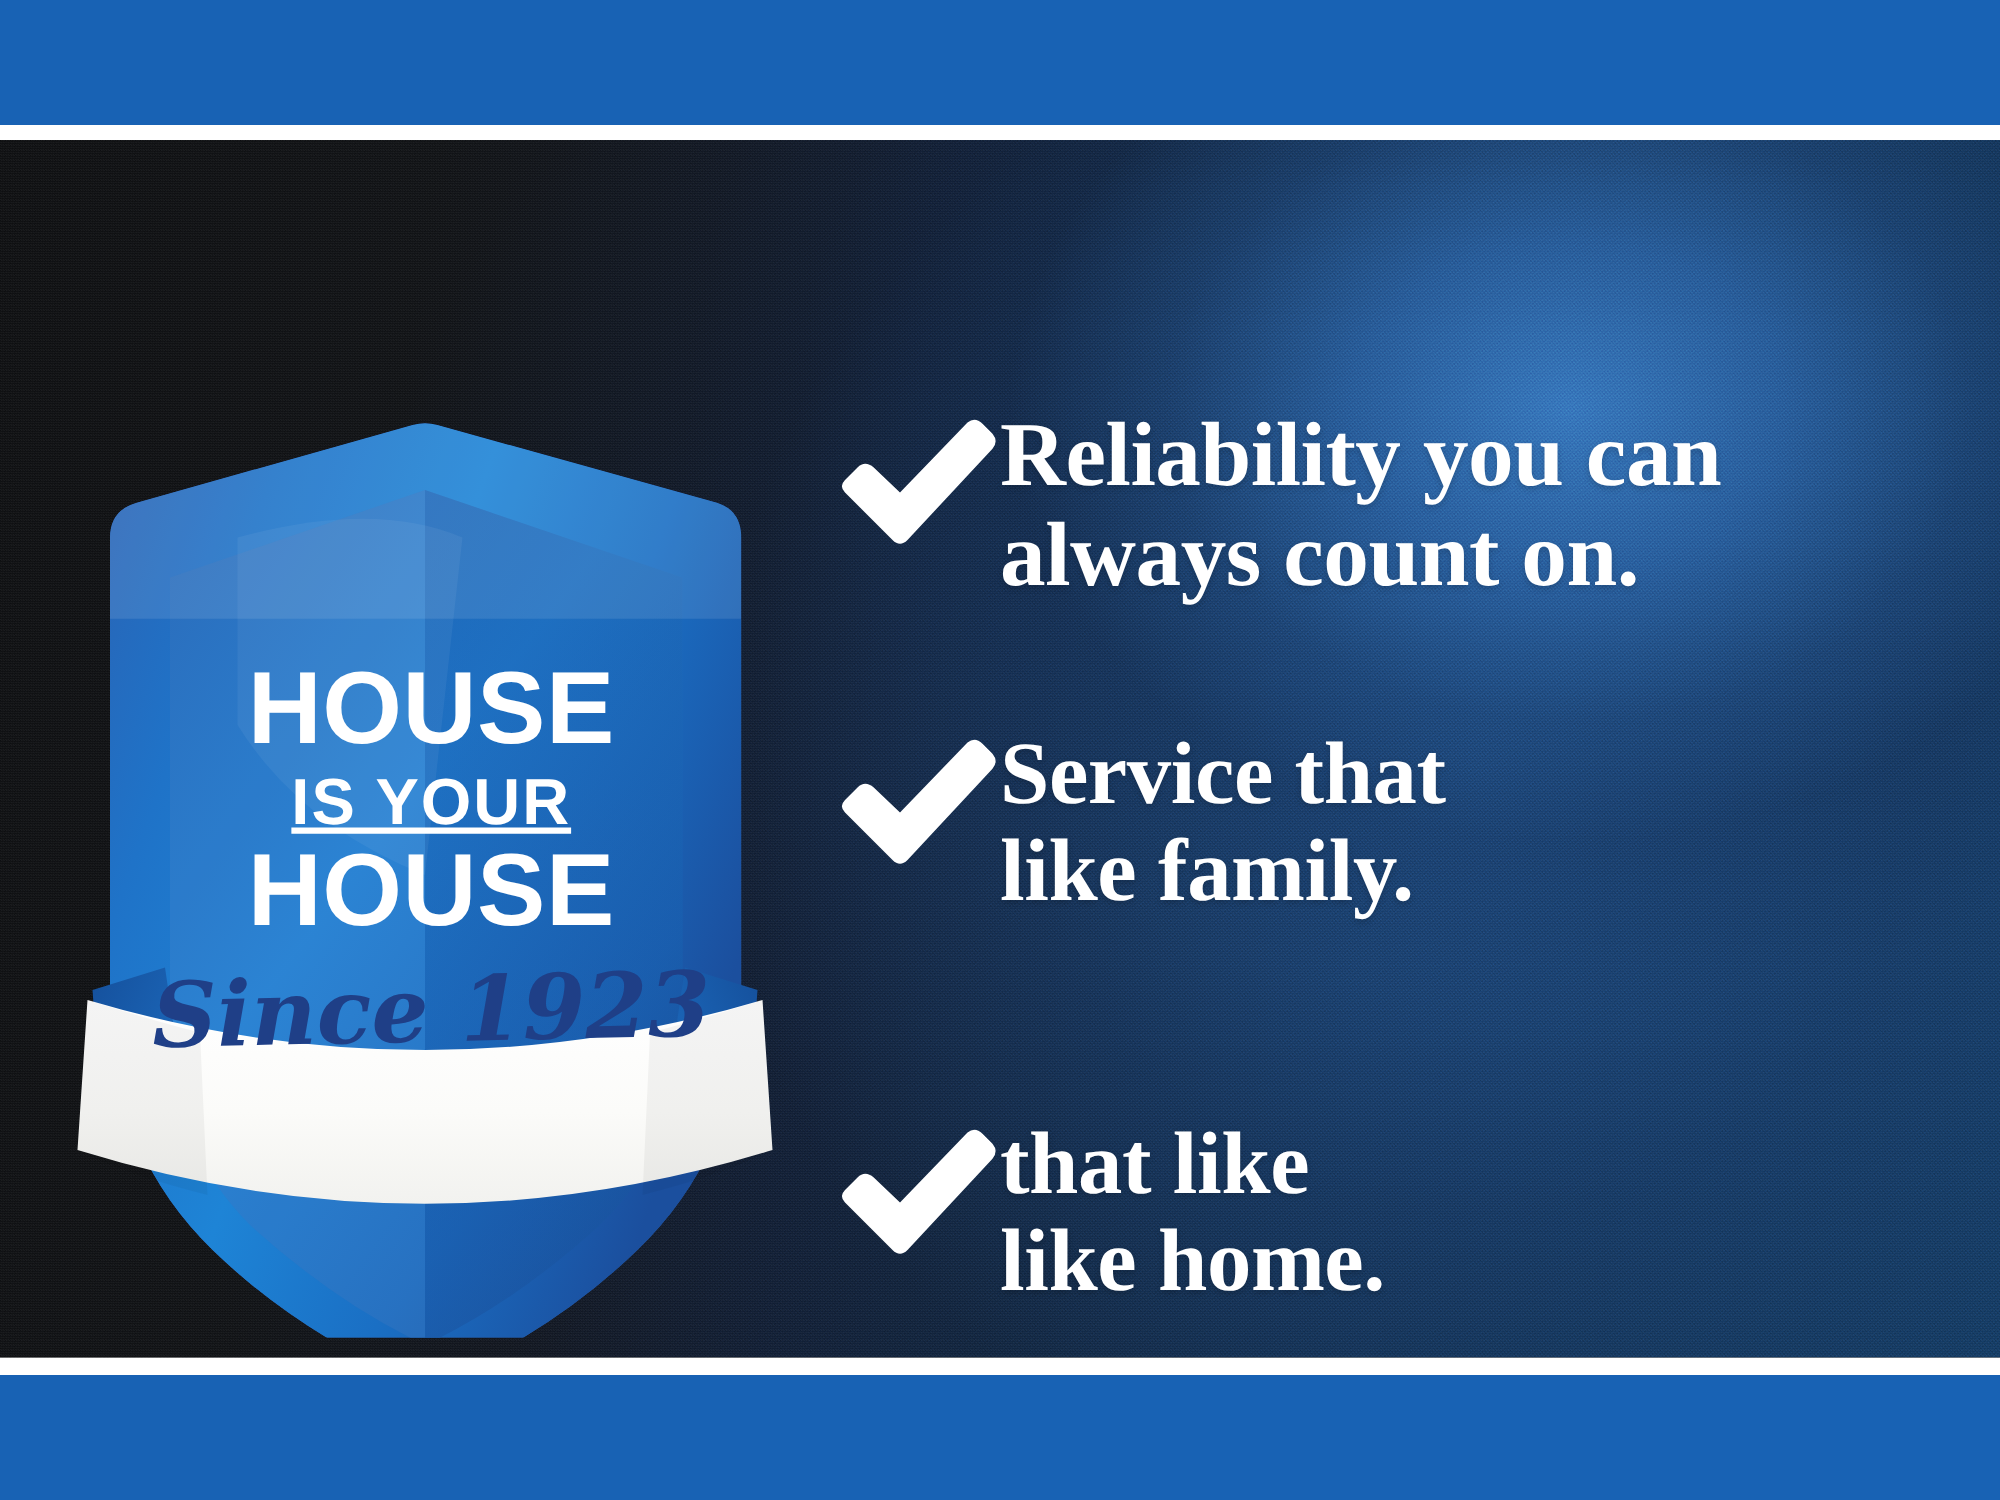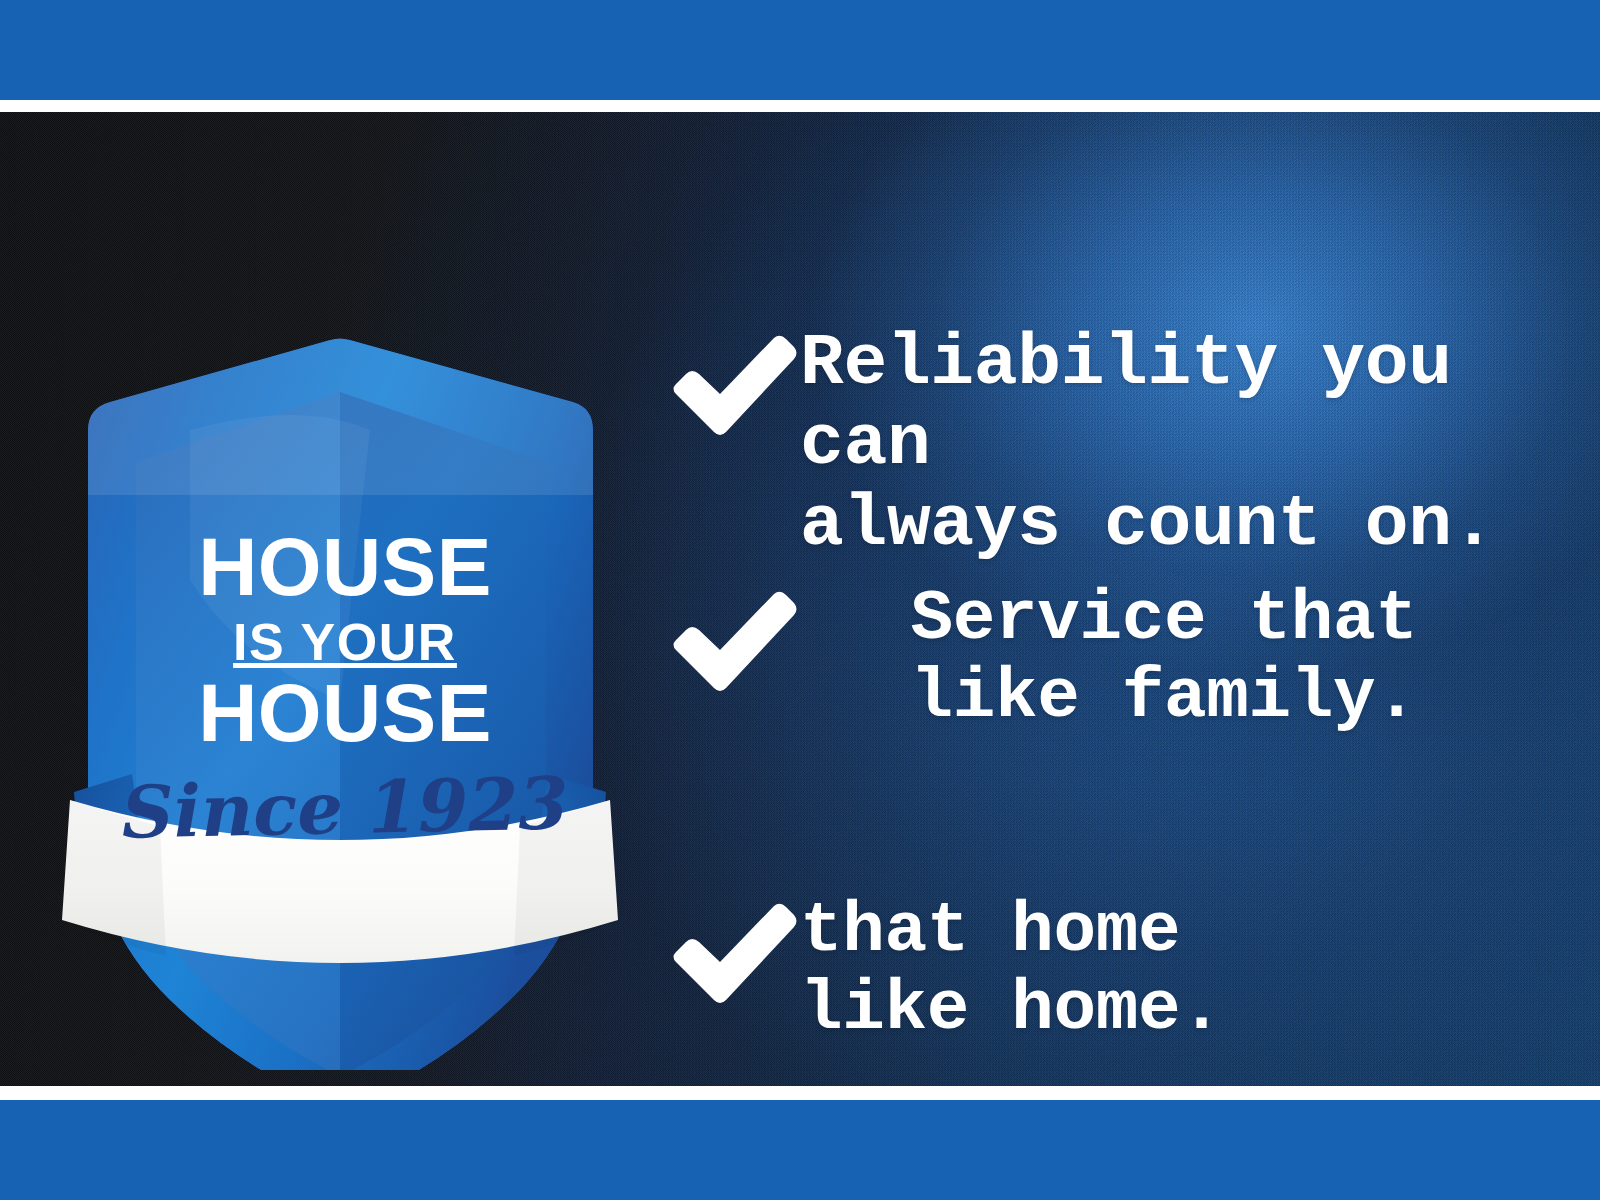--- a/index.html
+++ b/index.html
@@ -150,35 +150,35 @@
     width: 860px;
   }
   .bullet {
     position: absolute;
     left: 0;
     width: 860px;
     display: flex;
     align-items: flex-start;
   }
   .bullet-1 { top: 12px;  }
-  .bullet-2 { top: 268px; text-align: center; }
+  .bullet-2 { top: 268px; }
   .bullet-3 { top: 580px; }
 
   .check {
     flex: 0 0 auto;
     width: 132px;
     height: 110px;
     margin-top: 8px;
   }
   .check svg { display: block; width: 132px; height: 110px; }
 
   .bullet-text {
     flex: 1 1 auto;
     color: #ffffff;
-    font-family: Liberation Mono, monospace;
+    font-family: Liberation Serif, serif;
     font-weight: bold;
     font-size: 73px;
     line-height: 1.10;
     letter-spacing: -0.005em;
     padding-top: 0;
     text-shadow: 0 2px 5px rgba(0,0,0,0.18);
   }
   .bullet-text .ln { display: block; }
 
   .bullet-2 .bullet-text,
@@ -317,21 +317,21 @@
       </div>
 
       <div class="bullet bullet-3">
         <div class="check">
           <svg viewBox="0 0 132 110" xmlns="http://www.w3.org/2000/svg">
             <path d="M8,52 L18,42 Q24,36 31,42 L52,62 L106,6 Q112,1 118,7 L126,15
                      Q131,21 126,27 L58,100 Q52,106 46,100 L8,62 Q3,57 8,52 Z" fill="#ffffff"></path>
           </svg>
         </div>
         <div class="bullet-text">
-          <span class="ln">that home</span>
+          <span class="ln">that like</span>
           <span class="ln">like home.</span>
         </div>
       </div>
 
     </div>
   </div>
 
   <div class="bar bar-bottom"></div>
 </div>
 

